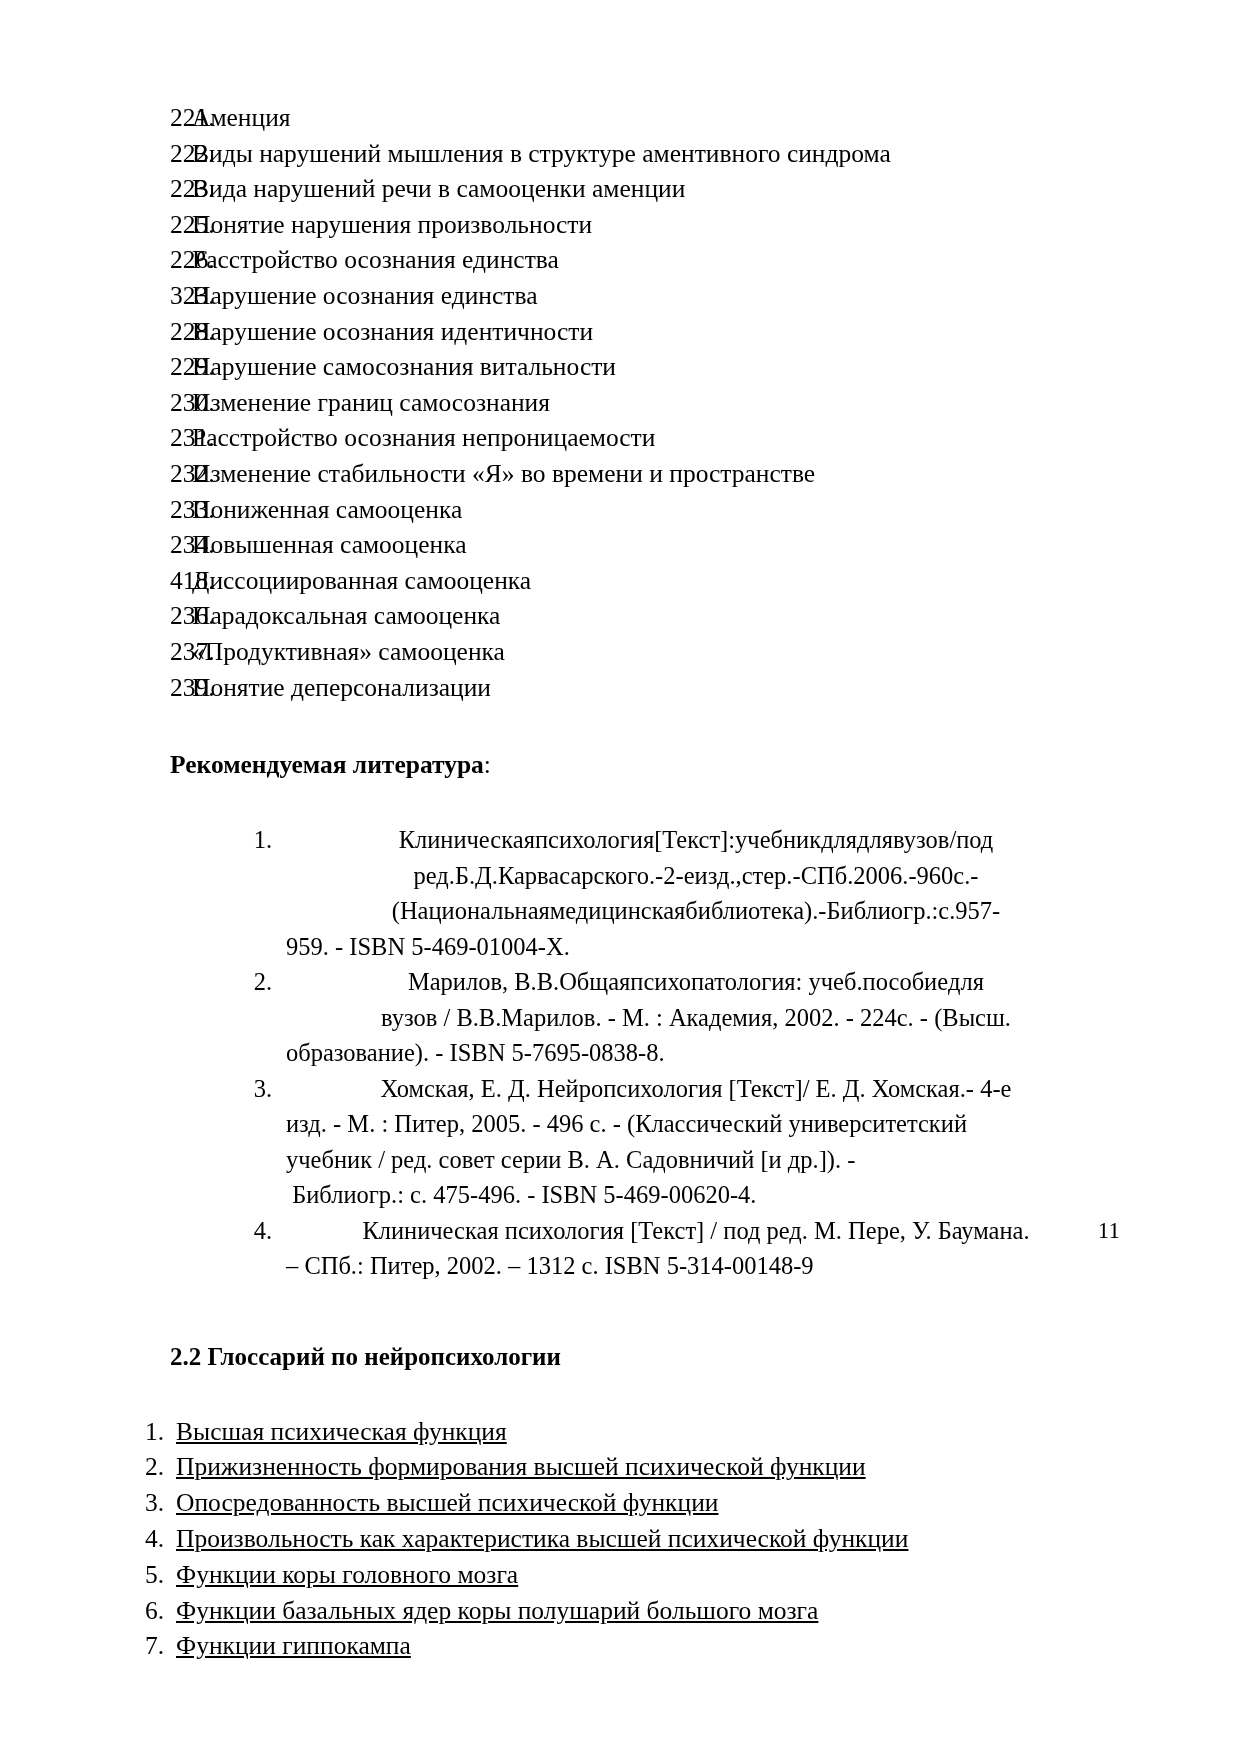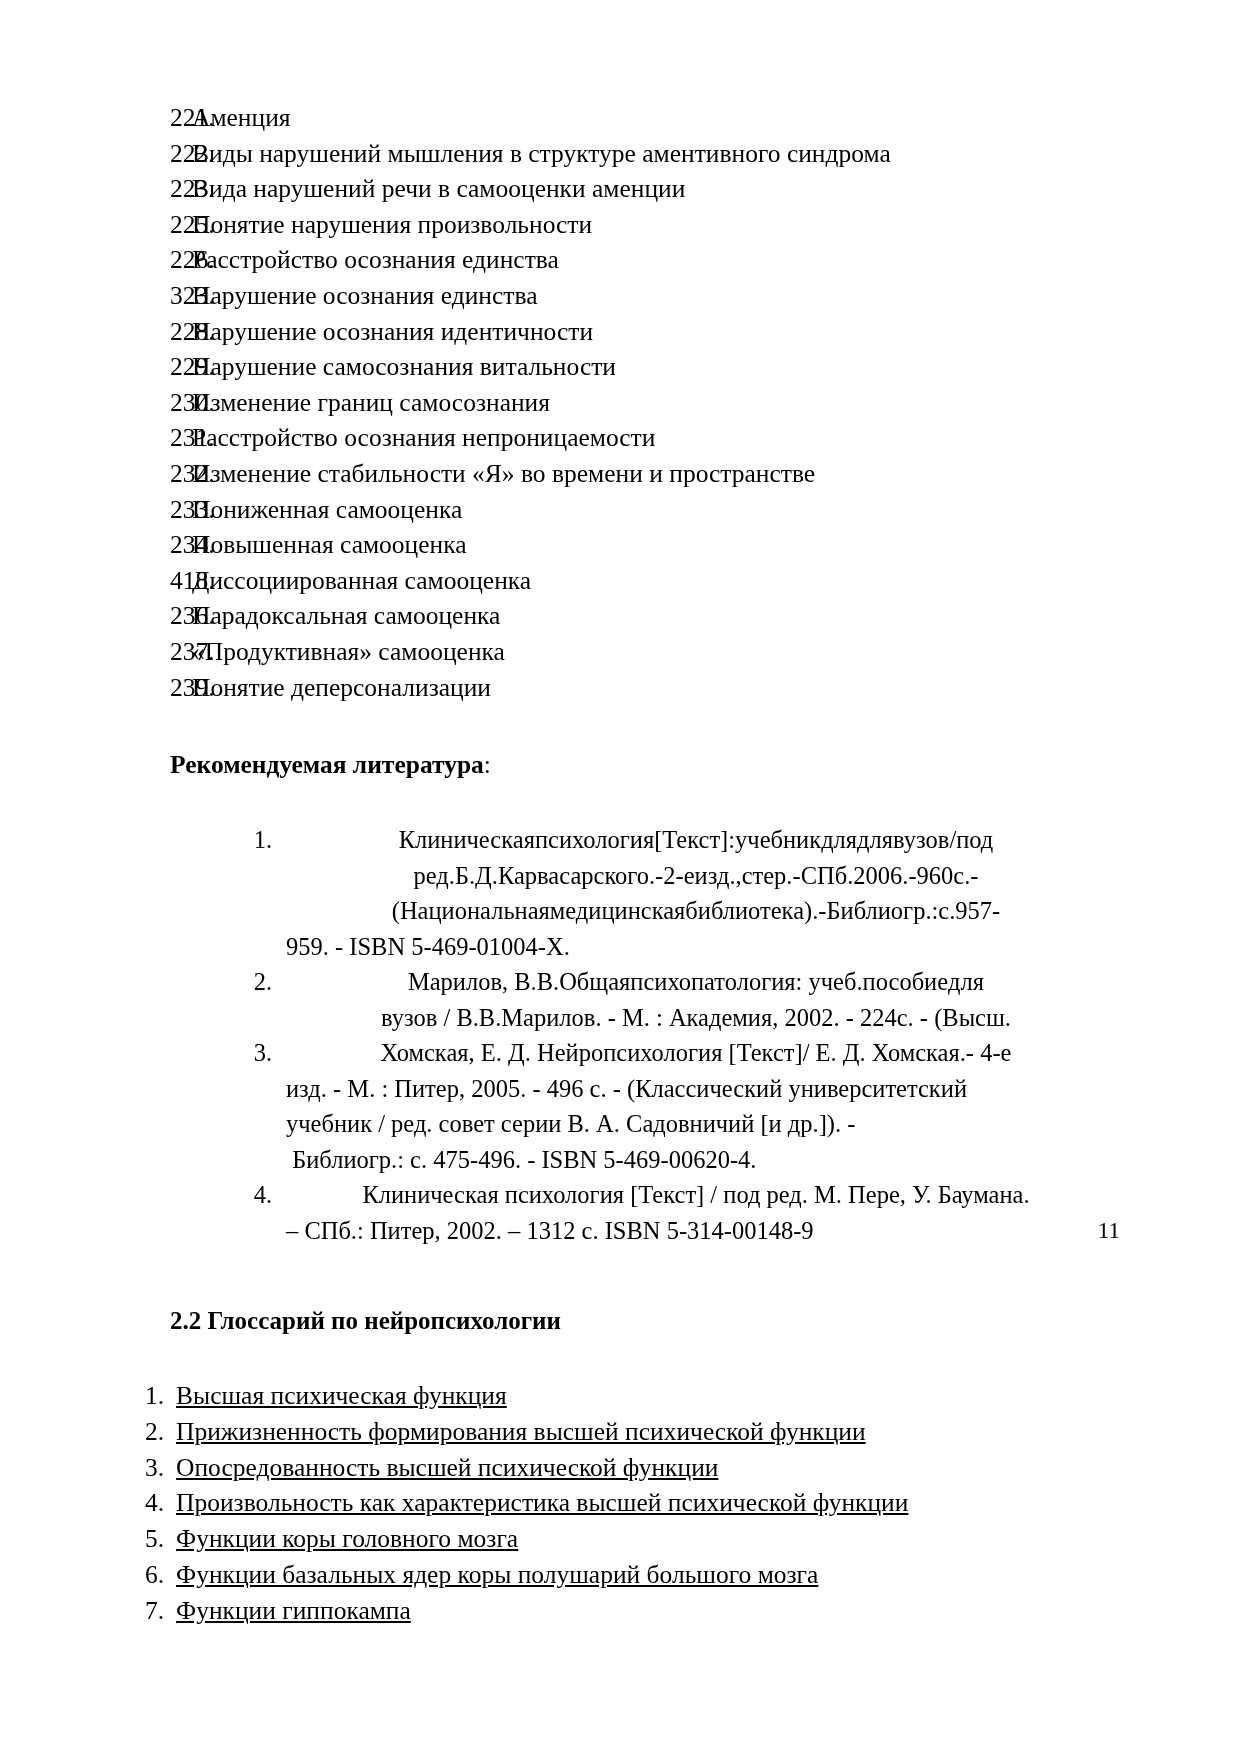--- a/index.html
+++ b/index.html
@@ -281,20 +281,21 @@
               <span>Марилов, В.В.</span>
               <span>Общая</span>
               <span>психопатология: учеб.</span>
               <span>пособие</span>
               <span>для</span>
             </span>
             <span class="bib-line justify">
               <span>вузов / В.В.</span>
               <span>Марилов. - М. : Академия, 2002. - 224с. - (Высш.</span>
             </span>
+            <span class="bib-line">образование). - ISBN 5-7695-0838-8.</span>
           </span>
         </li>
         <li class="bib-item">
           <span class="bib-num">3.</span>
           <span class="bib-body">
             <span class="bib-line justify">
               <span>Хомская, Е. Д. Нейропсихология [Текст]</span>
               <span>/ Е. Д. Хомская.- 4-е</span>
             </span>
             <span class="bib-line">изд. - М. : Питер, 2005. - 496 с. - (Классический университетский</span>

